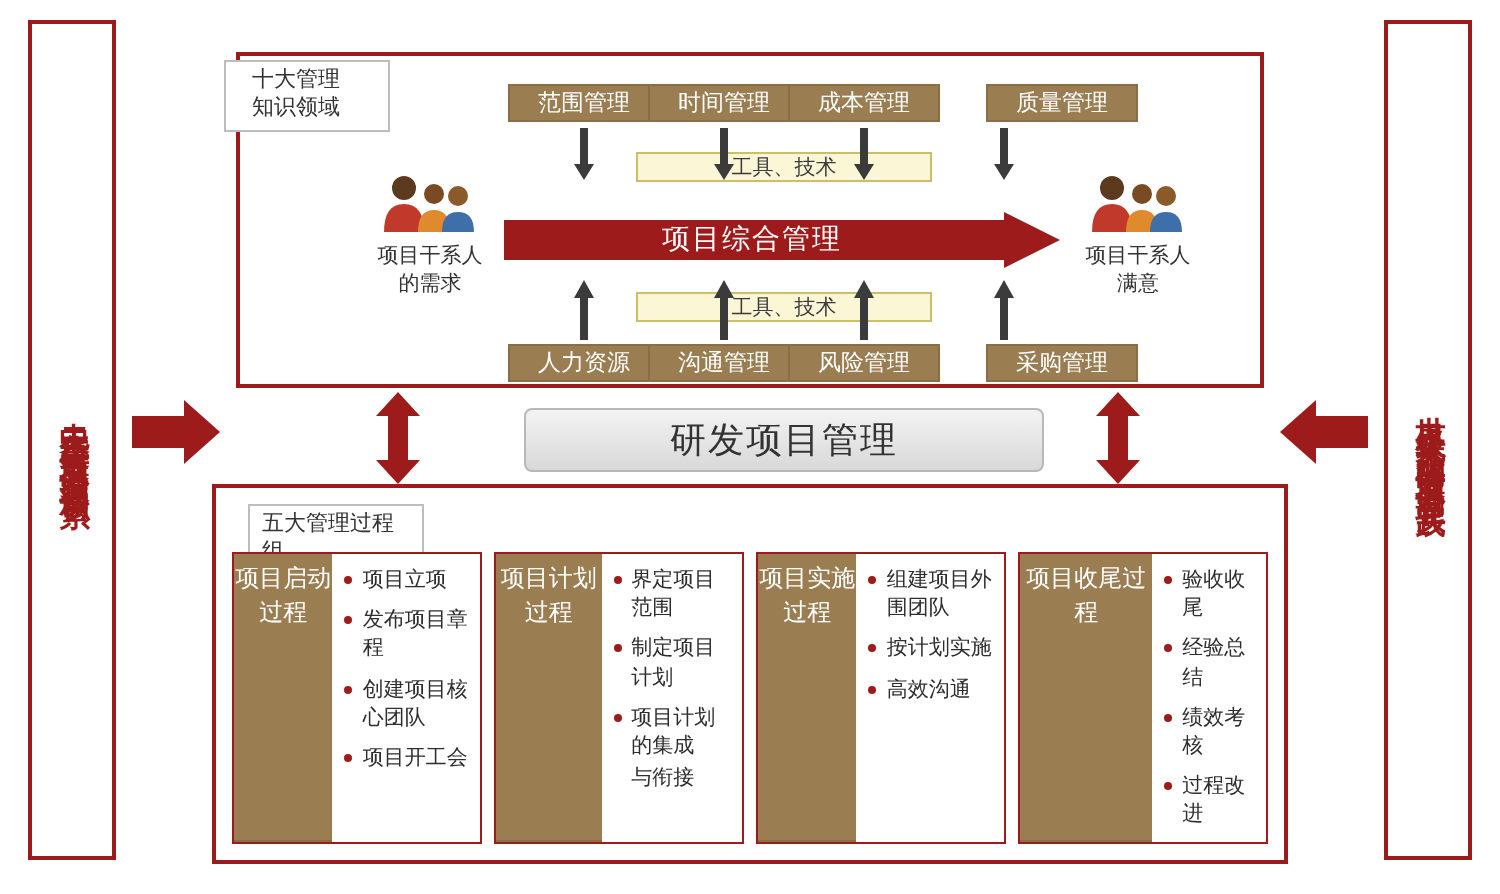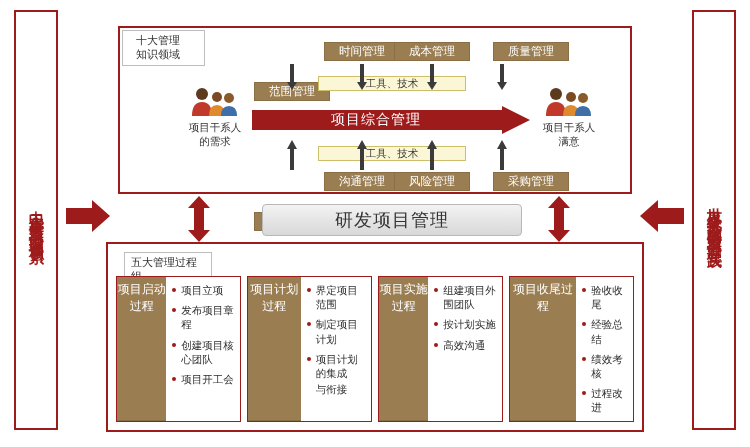--- a/index.html
+++ b/index.html
@@ -26,31 +26,31 @@
 
   
   .top-box{
     position:absolute;left:118px;top:26px;width:514px;height:168px;
     border:2px solid #9e1b1b;background:#ffffff;box-sizing:border-box;
   }
   .label-tag{
     position:absolute;border:1px solid #bdbdbd;background:#ffffff;
     font-size:11px;color:#333;padding:3px 6px;line-height:1.25;
   }
-  .tag-top{left:122px;top:30px;width:62px;padding-left:13px;}
+  .tag-top{left:112px;top:30px;width:62px;padding-left:13px;}
 
   .kbox{
     position:absolute;background:#9a7d51;color:#ffffff;font-size:11.5px;
     border:1px solid #8a6f46;text-align:center;
     display:flex;align-items:center;justify-content:center;
     height:19px;width:76px;box-sizing:border-box;
   }
   .row-top{top:42px;}
   .row-bottom{top:172px;}
-  .c1{left:254px;margin-top:40px;} .c2{left:324px;} .c3{left:394px;} .c4{left:464px;margin-left:29px;}
+  .c1{left:254px;} .c2{left:324px;} .c3{left:394px;} .c4{left:464px;margin-left:29px;}
 
   .tools{
     position:absolute;background:#fbf6d5;border:1px solid #cdbf6a;
     font-size:10.5px;color:#3b3b3b;text-align:center;height:15px;width:148px;
     display:flex;align-items:center;justify-content:center;box-sizing:border-box;
   }
   .tools-up{left:318px;top:76px;}
   .tools-dn{left:318px;top:146px;}
 
   

